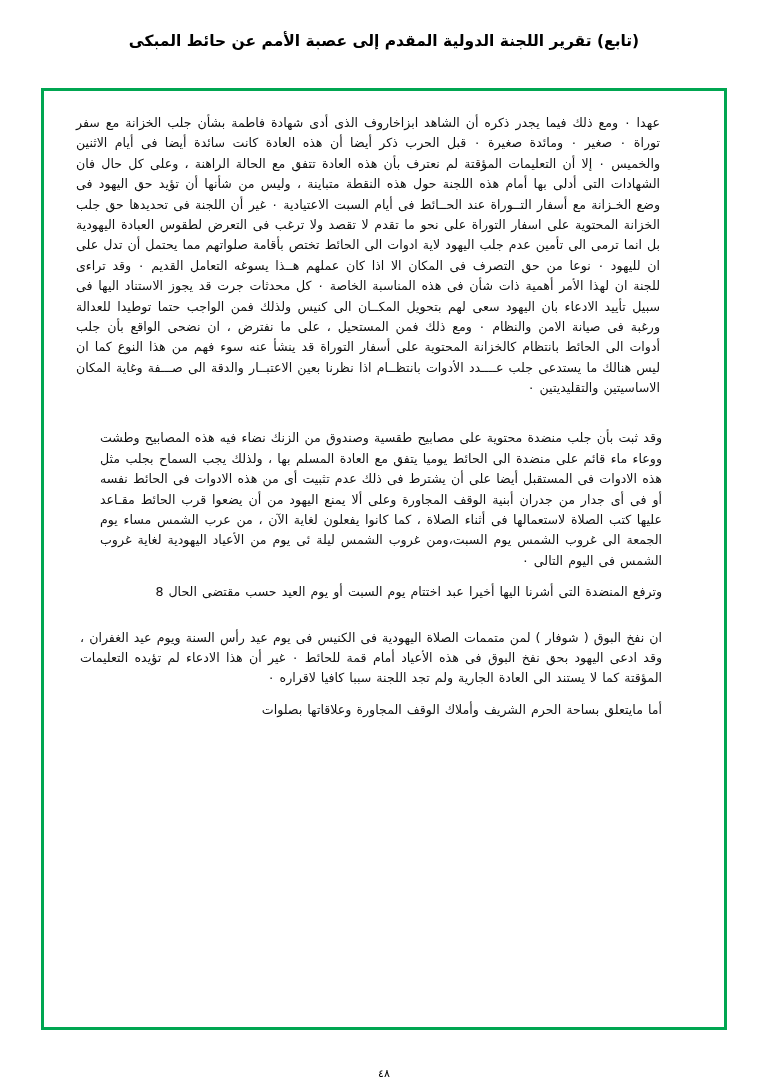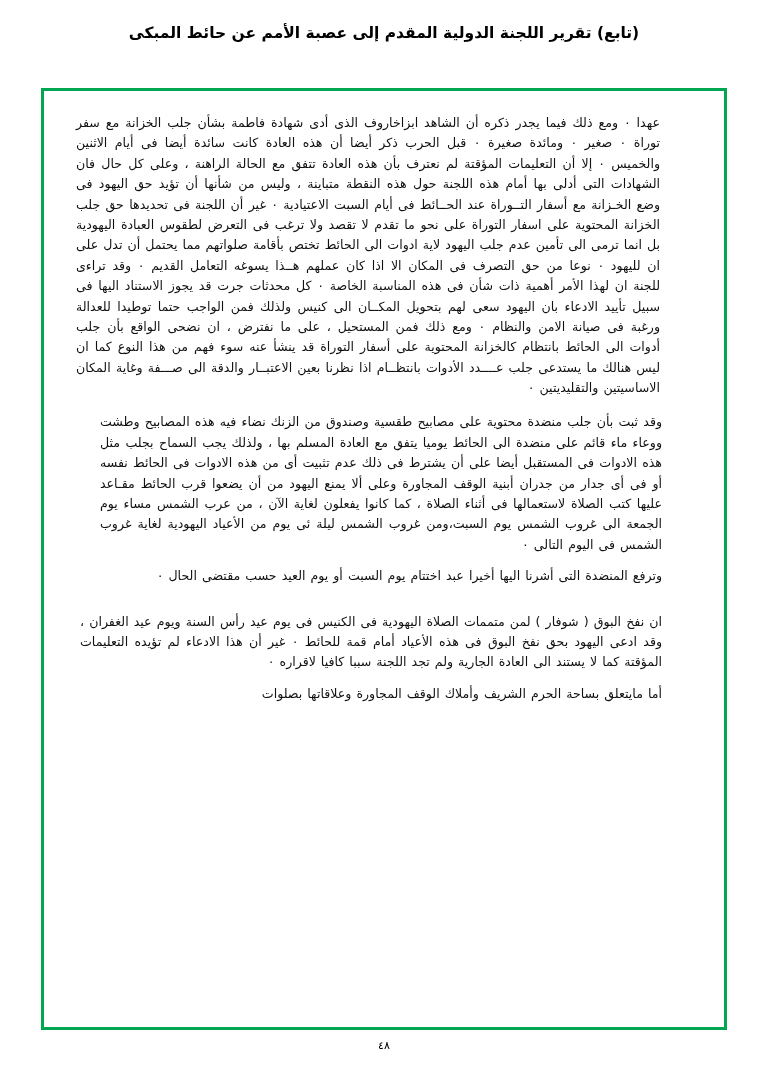--- a/index.html
+++ b/index.html
@@ -13,21 +13,21 @@
     font-family: "DejaVu Sans", sans-serif;
     color: #000000;
     position: relative;
     overflow: hidden;
   }
   .page {
     width: 768px;
     height: 1092px;
     position: relative;
     box-sizing: border-box;
-    padding: 0;
+    padding: 8px;
   }
   .header-block {
     text-align: center;
     padding-top: 22px;
   }
   .doc-title {
     font-family: "DejaVu Sans", sans-serif;
     font-weight: bold;
     font-size: 15.5px;
     letter-spacing: 0px;
@@ -64,21 +64,21 @@
     text-align: justify;
     text-align-last: right;
     font-family: "DejaVu Sans", sans-serif;
     font-size: 12.6px;
     line-height: 1.62;
     margin: 0 0 11px 0;
     color: #111;
     word-spacing: 1px;
   }
   .para.first {
-    margin-bottom: 14px;
+    margin-bottom: 30px;
   }
   .para.block-1 {
     padding-right: 38px;
     padding-left: 6px;
   }
   .para.block-4 {
     padding-right: 36px;
     padding-left: 30px;
   }
   .para.block-5 {
@@ -93,21 +93,21 @@
     padding-right: 36px;
     padding-left: 10px;
     margin-top: 25px;
   }
   .para.block-9 {
     padding-right: 36px;
     padding-left: 16px;
   }
   .page-number {
     position: absolute;
-    bottom: 40px;
+    bottom: 12px;
     left: 0;
     right: 0;
     text-align: center;
     font-family: "DejaVu Sans", sans-serif;
     font-size: 11px;
     color: #000;
     direction: rtl;
   }
 </style>
 </head>
@@ -116,21 +116,21 @@
 <div class="page">
 
   <div class="header-block">
     <div class="doc-title">(تابع) تقرير اللجنة الدولية المقدم إلى عصبة الأمم عن حائط المبكى</div>
   </div>
 
   <div class="frame">
     <div class="frame-inner">
       <p class="para first block-1">عهدا ٠ ومع ذلك فيما يجدر ذكره أن الشاهد ابزاخاروف الذى أدى شهادة فاطمة بشأن جلب الخزانة مع سفر توراة ٠ صغير ٠ ومائدة صغيرة ٠ قبل الحرب ذكر أيضا أن هذه العادة كانت سائدة أيضا فى أيام الاثنين والخميس ٠ إلا أن التعليمات المؤقتة لم نعترف بأن هذه العادة تتفق مع الحالة الراهنة ، وعلى كل حال فان الشهادات التى أدلى بها أمام هذه اللجنة حول هذه النقطة متباينة ، وليس من شأنها أن تؤيد حق اليهود فى وضع الخـزانة مع أسفار التــوراة عند الحــائط فى أيام السبت الاعتيادية ٠ غير أن اللجنة فى تحديدها حق جلب الخزانة المحتوية على اسفار التوراة على نحو ما تقدم لا تقصد ولا ترغب فى التعرض لطقوس العبادة اليهودية بل انما ترمى الى تأمين عدم جلب اليهود لاية ادوات الى الحائط تختص بأقامة صلواتهم مما يحتمل أن تدل على ان لليهود ٠ نوعا من حق التصرف فى المكان الا اذا كان عملهم هــذا يسوغه التعامل القديم ٠ وقد تراءى للجنة ان لهذا الأمر أهمية ذات شأن فى هذه المناسبة الخاصة ٠ كل محدثات جرت قد يجوز الاستناد اليها فى سبيل تأييد الادعاء بان اليهود سعى لهم بتحويل المكــان الى كنيس ولذلك فمن الواجب حتما توطيدا للعدالة ورغبة فى صيانة الامن والنظام ٠ ومع ذلك فمن المستحيل ، على ما نفترض ، ان نضحى الواقع بأن جلب أدوات الى الحائط بانتظام كالخزانة المحتوية على أسفار التوراة قد ينشأ عنه سوء فهم من هذا النوع كما ان ليس هنالك ما يستدعى جلب عــــدد الأدوات بانتظــام اذا نظرنا بعين الاعتبــار والدقة الى صـــفة وغاية المكان الاساسيتين والتقليديتين ٠</p>
       <p class="para block-4">وقد ثبت بأن جلب منضدة محتوية على مصابيح طقسية وصندوق من الزنك نضاء فيه هذه المصابيح وطشت ووعاء ماء قائم على منضدة الى الحائط يوميا يتفق مع العادة المسلم بها ، ولذلك يجب السماح بجلب مثل هذه الادوات فى المستقبل أيضا على أن يشترط فى ذلك عدم تثبيت أى من هذه الادوات فى الحائط نفسه أو فى أى جدار من جدران أبنية الوقف المجاورة وعلى ألا يمنع اليهود من أن يضعوا قرب الحائط مقـاعد عليها كتب الصلاة لاستعمالها فى أثناء الصلاة ، كما كانوا يفعلون لغاية الآن ، من عرب الشمس مساء يوم الجمعة الى غروب الشمس يوم السبت،ومن غروب الشمس ليلة ئى يوم من الأعياد اليهودية لغاية غروب الشمس فى اليوم التالى ٠</p>
-      <p class="para block-6">وترفع المنضدة التى أشرنا اليها أخيرا عبد اختتام يوم السبت أو يوم العيد حسب مقتضى الحال ٠</p>
+      <p class="para block-6">وترفع المنضدة التى أشرنا اليها أخيرا عبد اختتام يوم السبت أو يوم العيد حسب مقتضى الحال 8</p>
       <p class="para block-7">ان نفخ البوق ( شوفار ) لمن متممات الصلاة اليهودية فى الكنيس فى يوم عيد رأس السنة ويوم عيد الغفران ، وقد ادعى اليهود بحق نفخ البوق فى هذه الأعياد أمام قمة للحائط ٠ غير أن هذا الادعاء لم تؤيده التعليمات المؤقتة كما لا يستند الى العادة الجارية ولم تجد اللجنة سببا كافيا لاقراره ٠</p>
       <p class="para block-9">أما مايتعلق بساحة الحرم الشريف وأملاك الوقف المجاورة وعلاقاتها بصلوات</p>
     </div>
   </div>
 
   <div class="page-number">٤٨</div>
 
 </div>
 
 </body></html>

